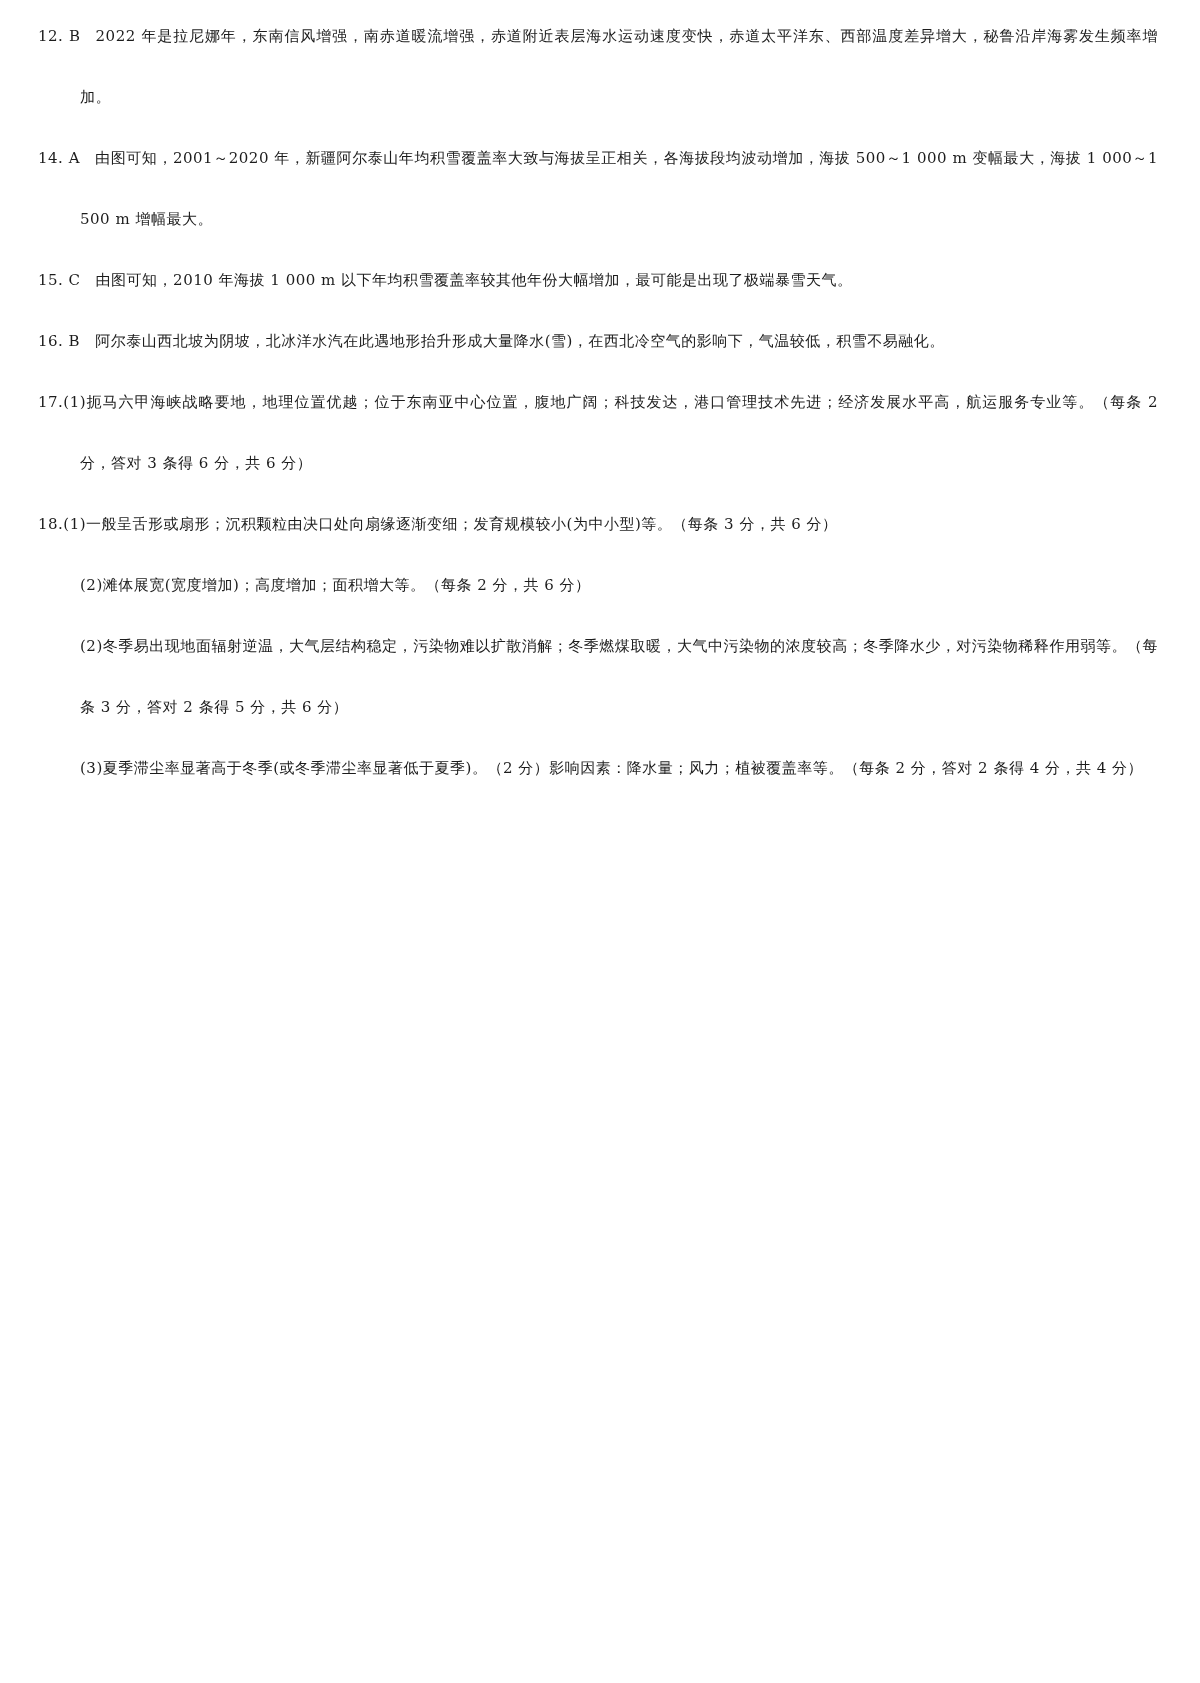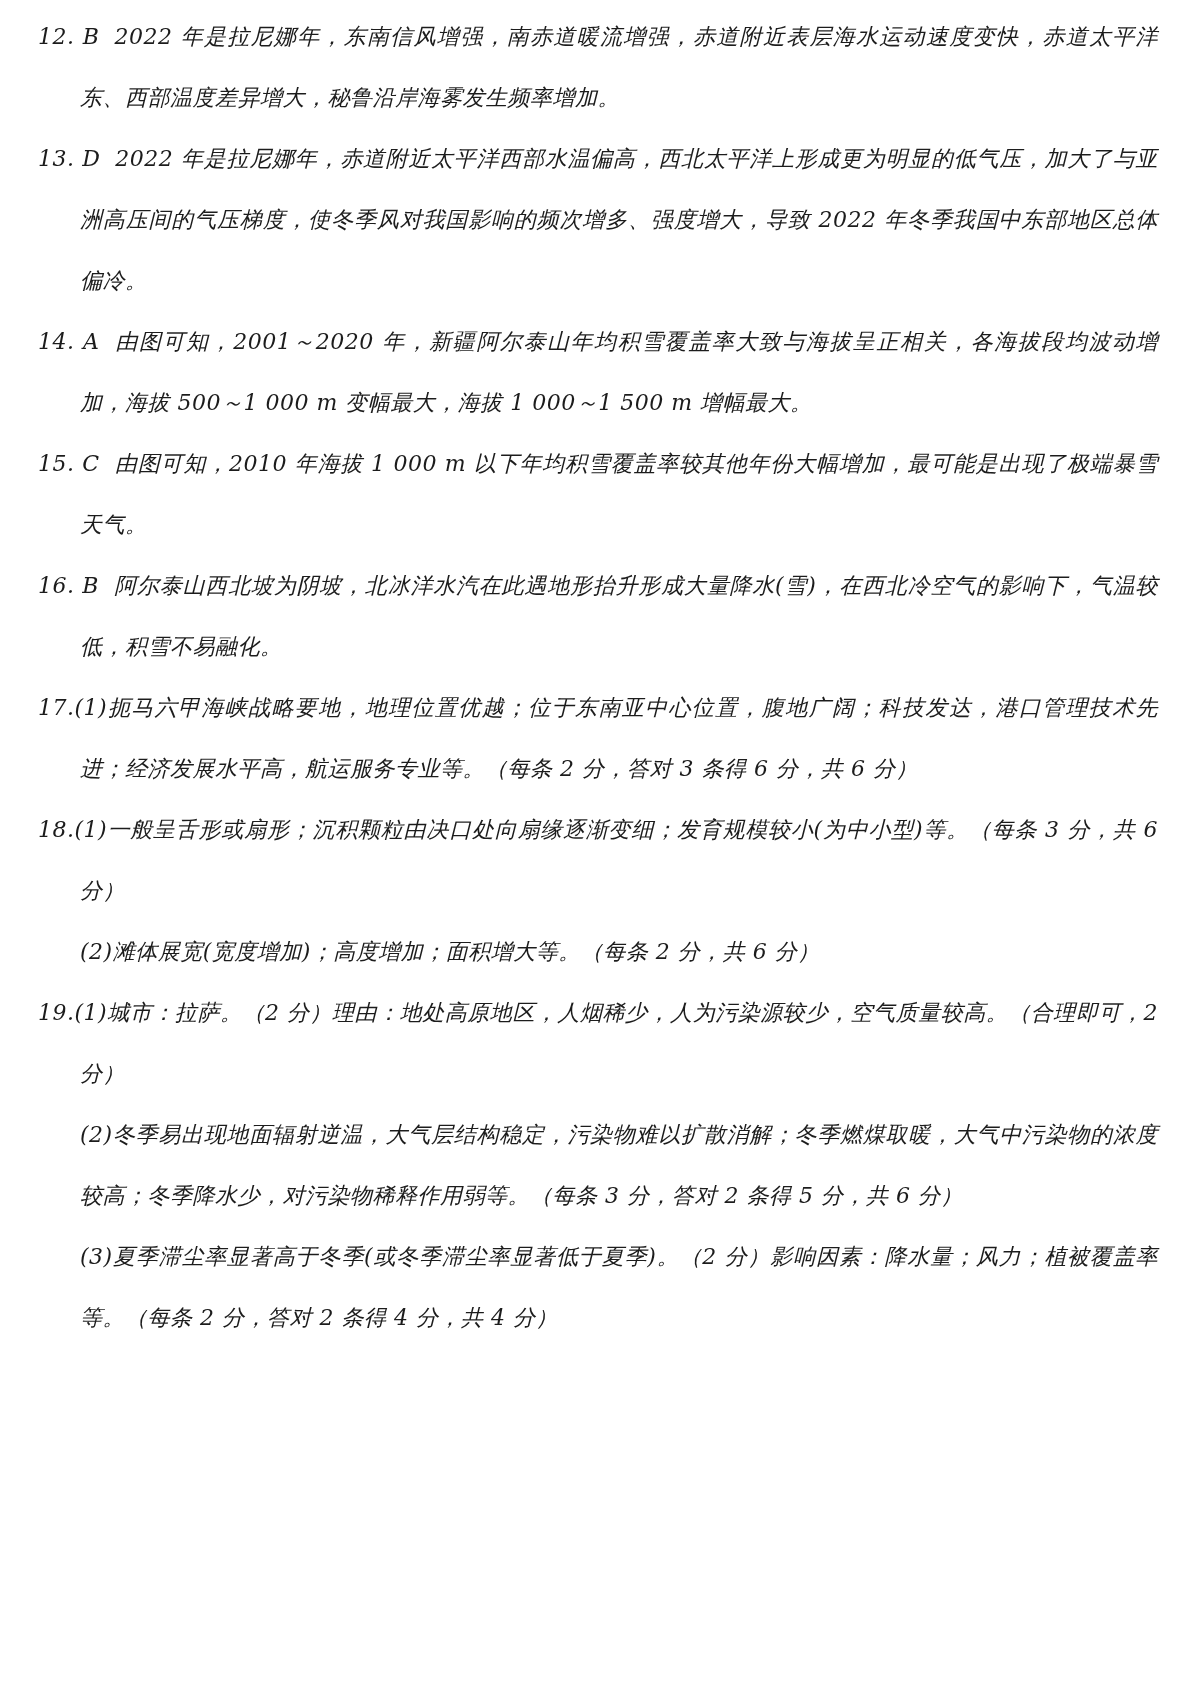--- a/index.html
+++ b/index.html
@@ -17,46 +17,42 @@
   }
   .page {
     box-sizing: border-box;
     width: 1200px;
     height: 1683px;
     padding: 6px 42px 0 80px; 
     background: #ffffff;
   }
   .item { margin: 0; }
   .para {
-    font-size: 22px;
+    font-size: 15px;
     line-height: 61px;
     text-align: justify;
     text-justify: inter-ideograph;
     letter-spacing: 0.5px;
     margin: 0;
-    font-style: italic;
   }
   .para.lead {
     text-indent: -42px; 
   }
   .label { white-space: pre; }
   .label.choice { margin-right: 15px; } 
 </style>
 </head>
 <body>
 
 <div class="page">
 
   <div class="item">
     <p class="para lead"><span class="label choice">12. B</span><span>2022 年是拉尼娜年，东南信风增强，南赤道暖流增强，赤道附近表层海水运动速度变快，赤道太平洋东、西部温度差异增大，秘鲁沿岸海雾发生频率增加。</span></p>
   </div>
 
-  <div class="item">
-    <p class="para lead"><span class="label choice">13. D</span><span>2022 年是拉尼娜年，赤道附近太平洋西部水温偏高，西北太平洋上形成更为明显的低气压，加大了与亚洲高压间的气压梯度，使冬季风对我国影响的频次增多、强度增大，导致 2022 年冬季我国中东部地区总体偏冷。</span></p>
-  </div>
 
   <div class="item">
     <p class="para lead"><span class="label choice">14. A</span><span>由图可知，2001～2020 年，新疆阿尔泰山年均积雪覆盖率大致与海拔呈正相关，各海拔段均波动增加，海拔 500～1 000 m 变幅最大，海拔 1 000～1 500 m 增幅最大。</span></p>
   </div>
 
   <div class="item">
     <p class="para lead"><span class="label choice">15. C</span><span>由图可知，2010 年海拔 1 000 m 以下年均积雪覆盖率较其他年份大幅增加，最可能是出现了极端暴雪天气。</span></p>
   </div>
 
   <div class="item">
@@ -66,18 +62,17 @@
   <div class="item">
     <p class="para lead"><span class="label">17.</span><span>(1)扼马六甲海峡战略要地，地理位置优越；位于东南亚中心位置，腹地广阔；科技发达，港口管理技术先进；经济发展水平高，航运服务专业等。（每条 2 分，答对 3 条得 6 分，共 6 分）</span></p>
   </div>
 
   <div class="item">
     <p class="para lead"><span class="label">18.</span><span>(1)一般呈舌形或扇形；沉积颗粒由决口处向扇缘逐渐变细；发育规模较小(为中小型)等。（每条 3 分，共 6 分）</span></p>
     <p class="para">(2)滩体展宽(宽度增加)；高度增加；面积增大等。（每条 2 分，共 6 分）</p>
   </div>
 
   <div class="item">
-    <p class="para lead"><span class="label">19.</span><span>(1)城市：拉萨。（2 分）理由：地处高原地区，人烟稀少，人为污染源较少，空气质量较高。（合理即可，2 分）</span></p>
     <p class="para">(2)冬季易出现地面辐射逆温，大气层结构稳定，污染物难以扩散消解；冬季燃煤取暖，大气中污染物的浓度较高；冬季降水少，对污染物稀释作用弱等。（每条 3 分，答对 2 条得 5 分，共 6 分）</p>
     <p class="para">(3)夏季滞尘率显著高于冬季(或冬季滞尘率显著低于夏季)。（2 分）影响因素：降水量；风力；植被覆盖率等。（每条 2 分，答对 2 条得 4 分，共 4 分）</p>
   </div>
 
 </div>
 
 </body></html>

